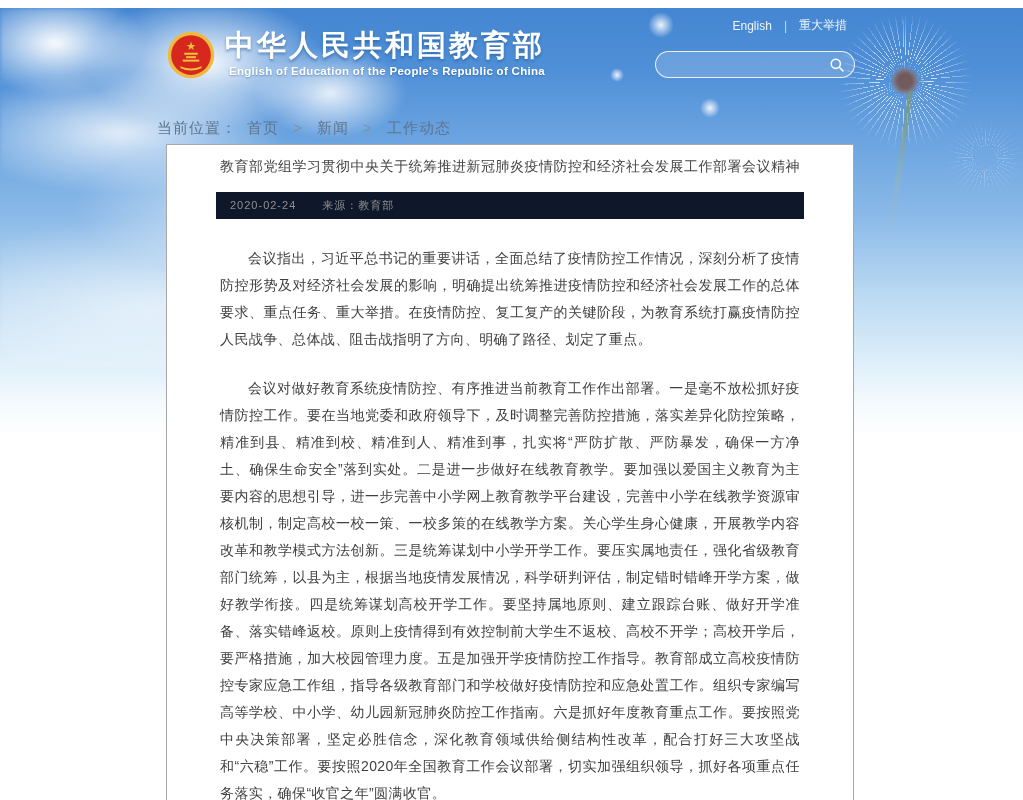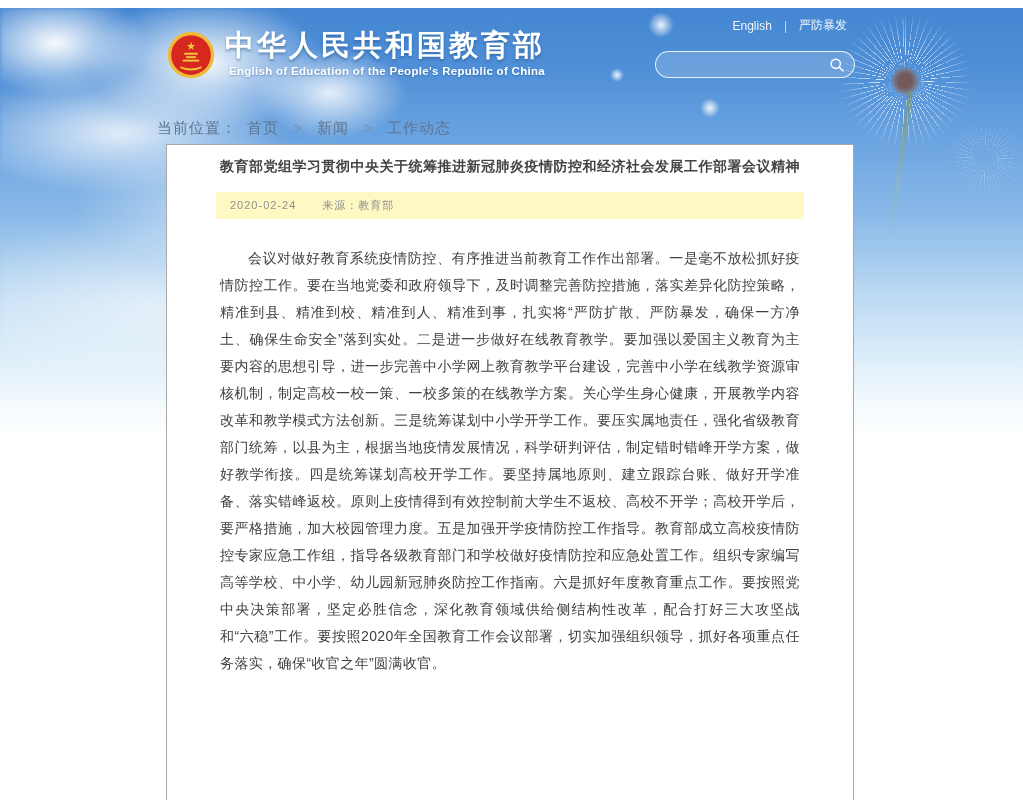--- a/index.html
+++ b/index.html
@@ -64,22 +64,22 @@
 
   
   .breadcrumb { position:absolute; left:157px; top:111px; font-size:15px; color:#5d7590; letter-spacing:1px;font-family:Liberation Mono, monospace; }
   .breadcrumb a { color:#5d7590; text-decoration:none; cursor:pointer; }
   .breadcrumb .bsep { margin:0 4px; color:#7b90a6; }
 
   
   .panel { position:absolute; left:166px; top:136px; width:688px; height:680px;
     background:#fff; border:1px solid #a8a8a8; border-bottom:none; padding:0 53px; }
   .article-title { margin-top:31px; text-align:center; font-size:17px; font-weight:bold; color:#3d3d3d; letter-spacing:1px; }
-  .article-subtitle { margin-top:13px; font-size:14px; font-weight:bold; color:#444; letter-spacing:.5px; }
-  .date-bar { margin:16px -4px 0; background:#fef9c3; padding:6px 14px; font-size:11px; color:#8f8f8f; letter-spacing:1px; }
+  .article-subtitle { margin-top:13px; font-size:14px; font-weight:normal; color:#444; letter-spacing:.5px; }
+  .date-bar { margin:16px -4px 0; background:#0f172a; padding:6px 14px; font-size:11px; color:#8f8f8f; letter-spacing:1px; }
   .date-bar .src-label { margin-left:22px; }
   .article-body { margin-top:26px; }
   .article-body p { font-size:14px; color:#404040; line-height:27px; text-align:justify;
     text-indent:2em; letter-spacing:.4px; margin-bottom:22px; }
 </style>
 </head>
 <body>
 
 <div class="page">
 
@@ -92,21 +92,21 @@
     <div class="dand-stem"></div>
     <div class="dand-ghost"></div>
   </div>
   <div class="sparkle sp1"></div>
   <div class="sparkle sp2"></div>
   <div class="sparkle sp3"></div>
 
   <div class="topbar">
     <a>English</a>
     <span class="sep">|</span>
-    <a>严防暴发</a>
+    <a>重大举措</a>
   </div>
 
   <div class="brand">
     <svg class="emblem" viewBox="0 0 64 64" aria-hidden="true">
       <circle cx="32" cy="32" r="31" fill="#f0bb3c"></circle>
       <circle cx="32" cy="32" r="26.5" fill="#d6281e"></circle>
       <text x="32" y="25" font-size="15" fill="#f5c33b" text-anchor="middle">★</text>
       <rect x="23" y="29" width="18" height="2.6" fill="#f5c33b"></rect>
       <rect x="25.5" y="33.6" width="13" height="2.6" fill="#f5c33b"></rect>
       <rect x="21" y="38.2" width="22" height="2.6" fill="#f5c33b"></rect>
@@ -139,17 +139,18 @@
 
   <div class="panel">
     <h2 class="article-subtitle">教育部党组学习贯彻中央关于统筹推进新冠肺炎疫情防控和经济社会发展工作部署会议精神</h2>
 
     <div class="date-bar">
       <span>2020-02-24</span>
       <span class="src-label">来源：</span><span>教育部</span>
     </div>
 
     <div class="article-body">
+      <p>会议指出，习近平总书记的重要讲话，全面总结了疫情防控工作情况，深刻分析了疫情防控形势及对经济社会发展的影响，明确提出统筹推进疫情防控和经济社会发展工作的总体要求、重点任务、重大举措。在疫情防控、复工复产的关键阶段，为教育系统打赢疫情防控人民战争、总体战、阻击战指明了方向、明确了路径、划定了重点。</p>
       <p>会议对做好教育系统疫情防控、有序推进当前教育工作作出部署。一是毫不放松抓好疫情防控工作。要在当地党委和政府领导下，及时调整完善防控措施，落实差异化防控策略，精准到县、精准到校、精准到人、精准到事，扎实将“严防扩散、严防暴发，确保一方净土、确保生命安全”落到实处。二是进一步做好在线教育教学。要加强以爱国主义教育为主要内容的思想引导，进一步完善中小学网上教育教学平台建设，完善中小学在线教学资源审核机制，制定高校一校一策、一校多策的在线教学方案。关心学生身心健康，开展教学内容改革和教学模式方法创新。三是统筹谋划中小学开学工作。要压实属地责任，强化省级教育部门统筹，以县为主，根据当地疫情发展情况，科学研判评估，制定错时错峰开学方案，做好教学衔接。四是统筹谋划高校开学工作。要坚持属地原则、建立跟踪台账、做好开学准备、落实错峰返校。原则上疫情得到有效控制前大学生不返校、高校不开学；高校开学后，要严格措施，加大校园管理力度。五是加强开学疫情防控工作指导。教育部成立高校疫情防控专家应急工作组，指导各级教育部门和学校做好疫情防控和应急处置工作。组织专家编写高等学校、中小学、幼儿园新冠肺炎防控工作指南。六是抓好年度教育重点工作。要按照党中央决策部署，坚定必胜信念，深化教育领域供给侧结构性改革，配合打好三大攻坚战和“六稳”工作。要按照2020年全国教育工作会议部署，切实加强组织领导，抓好各项重点任务落实，确保“收官之年”圆满收官。</p>
     </div>
   </div>
 
 </div>
 
 </body></html>

